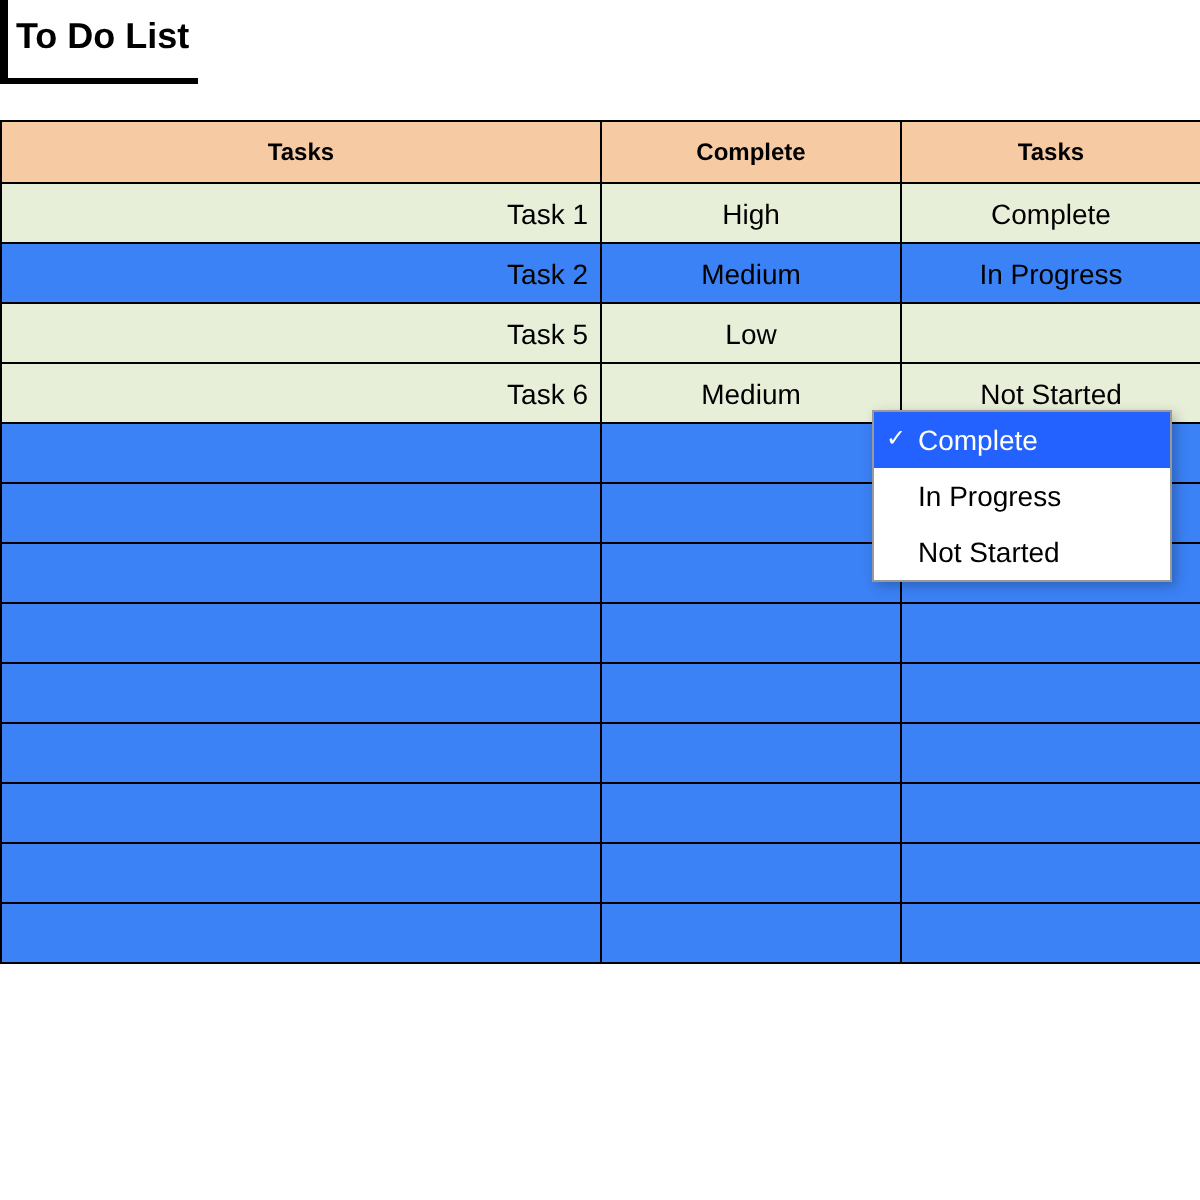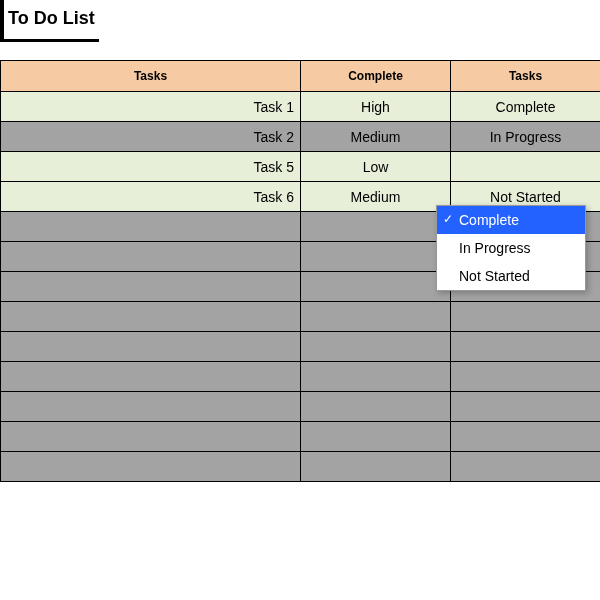--- a/index.html
+++ b/index.html
@@ -31,21 +31,21 @@
     font-size: 12px;
     text-align: center;
     padding: 8px 4px;
     border: 1px solid #000;
   }
   td {
     border: 1px solid #000;
     font-size: 14px;
     padding: 6px 6px;
     height: 30px;
-    background: #a3a3a3;
+    background: #3b82f6;
     text-align: center;
   }
   td.task-cell { text-align: right; }
   tr.alt td { background: #e8efd9; }
   td.selected-cell {
     outline: 2px solid #3b82f6;
     outline-offset: -2px;
     position: relative;
   }
   .dropdown {

